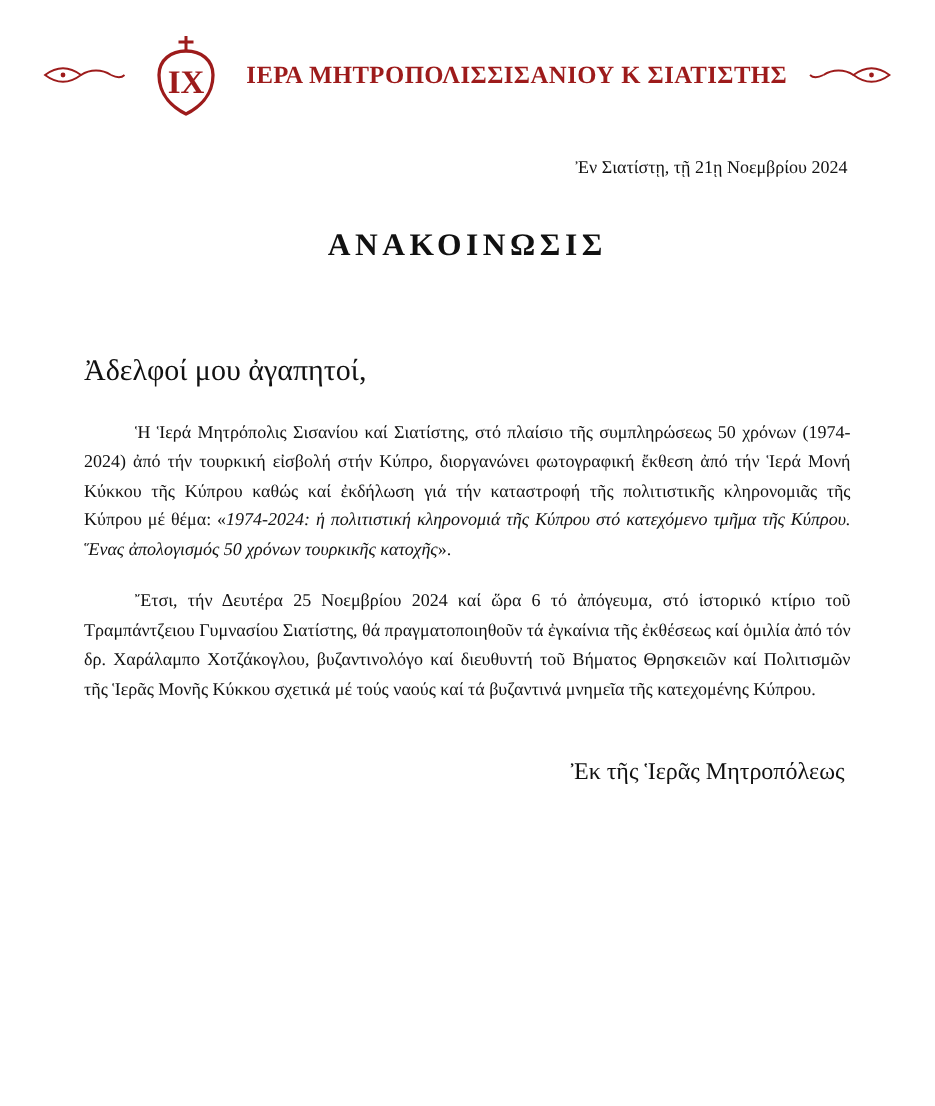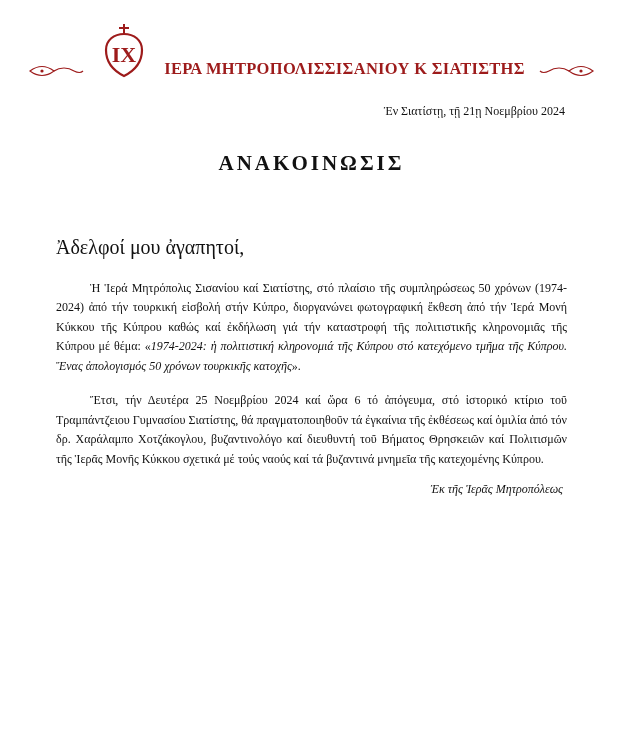--- a/index.html
+++ b/index.html
@@ -27,21 +27,21 @@
     position: relative;
     height: 86px;
     display: flex;
     align-items: center;
     justify-content: center;
     padding-top: 14px;
     box-sizing: border-box;
   }
   .header-inner {
     display: flex;
-    align-items: flex-end;
+    align-items: center;
     gap: 14px;
   }
   .ornament {
     width: 56px;
     height: 14px;
     position: relative;
     flex: none;
   }
   .ornament svg { display: block; }
 
@@ -90,25 +90,24 @@
     margin: 15px 0 0 0;
     font-size: 12px;
     text-align: justify;
     text-indent: 34px;
     line-height: 1.62;
   }
   p.body-par.first { margin-top: 20px; }
   .it { font-style: italic; }
   .bold { font-weight: normal; }
   .signature {
-    margin-top: 13px;
+    margin-top: 37px;
     text-align: right;
-    font-size: 12px;
+    font-size: 16px;
     padding-right: 4px;
-    font-style: italic;
   }
 </style>
 </head>
 <body>
 
 <div class="page">
 
   <div class="header">
     <div class="header-inner">
 

